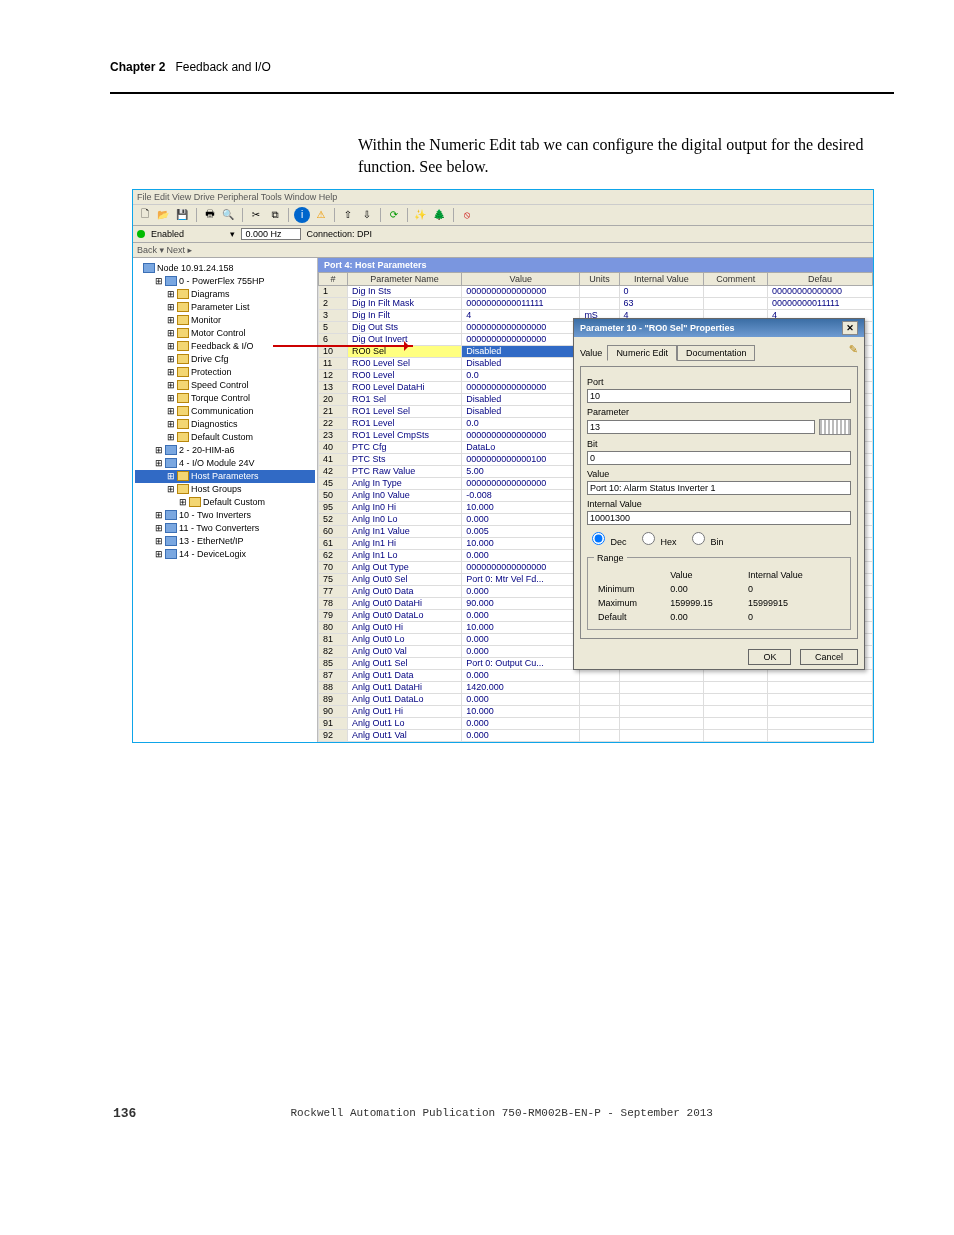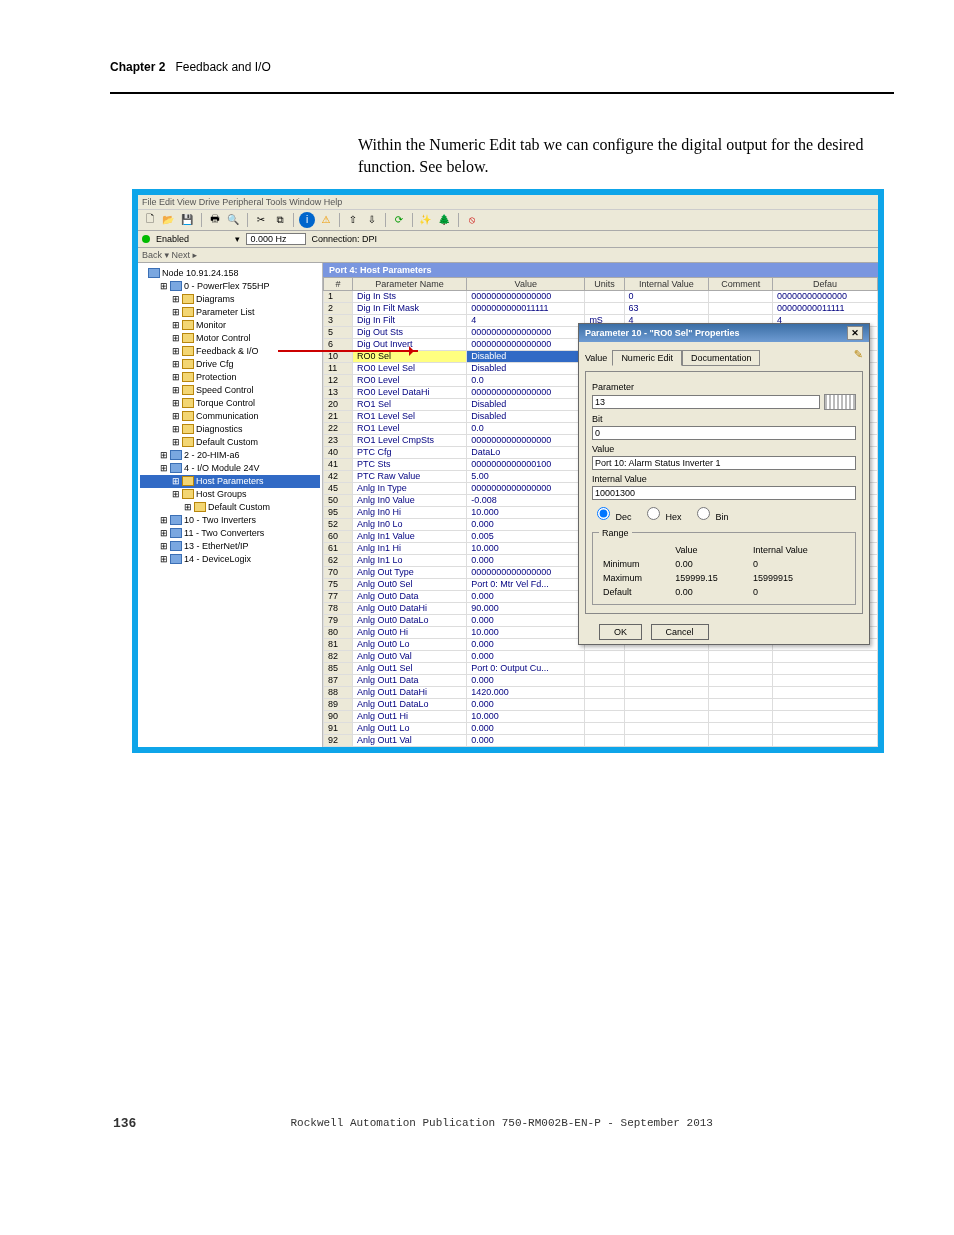--- a/index.html
+++ b/index.html
@@ -1,21 +1,21 @@
 <!DOCTYPE html>
 <html><head>
 <meta charset="utf-8">
 <style>
   body{margin:0;font-family:Georgia,serif;color:#000;background:#fff;width:954px}
   .page{padding:60px 60px 30px 110px}
   .hdr-line{border-top:2px solid #000;margin:0 0 6px}
   .hdr{font-family:Arial,sans-serif;font-size:12px;padding-bottom:18px}
   .hdr b{font-weight:bold}
   .body-text{margin:40px 0 10px 248px;font-size:16px;line-height:1.4}
-  .ss{margin:6px 0 0 22px;width:740px;border:6px solid #0ea5e9;font-family:Tahoma,Arial,sans-serif;font-size:9px;background:#ece9d8;color:#000;overflow:hidden;position:relative}
+  .ss{margin:6px 0 0 22px;width:740px;border:1px solid #0ea5e9;font-family:Tahoma,Arial,sans-serif;font-size:9px;background:#ece9d8;color:#000;overflow:hidden;position:relative}
   .menu{background:#ece9d8;padding:2px 4px;color:#555;font-size:9px;border-bottom:1px solid #ccc}
   .tb{background:#ece9d8;padding:2px 4px;border-bottom:1px solid #aaa;display:flex;gap:3px;align-items:center}
   .tb .ic{width:14px;height:14px;display:inline-flex;align-items:center;justify-content:center;font-size:10px;border:1px solid transparent}
   .tb .sep{width:1px;height:14px;background:#aaa;margin:0 2px}
   .status{background:#ece9d8;padding:2px 4px;border-bottom:1px solid #aaa;display:flex;gap:6px;align-items:center;font-size:9px}
   .led{width:8px;height:8px;border-radius:50%;background:#0b0;display:inline-block}
   .nav{background:#ece9d8;padding:2px 4px;border-bottom:1px solid #aaa;font-size:9px;color:#555}
   .main{display:flex;background:#fff}
   .tree{width:180px;background:#fff;border-right:1px solid #bbb;padding:4px 2px;font-size:9px;line-height:13px;color:#000;min-height:360px}
   .tree div{white-space:nowrap;overflow:hidden}
@@ -42,21 +42,21 @@
   .tabs{margin:2px 0 6px}
   .tab{display:inline-block;padding:2px 8px;border:1px solid #888;background:#ece9d8;font-size:9px;position:relative}
   .tab.act{background:#ece9d8;border-bottom-color:#ece9d8;z-index:1}
   .tabpanel{border:1px solid #888;padding:6px;margin-top:-1px;background:#ece9d8}
   .fld{margin:4px 0}
   .fld label{display:block;margin-bottom:2px}
   .fld input[type=text]{width:100%;font-size:9px;padding:1px 2px;border:1px solid #7a7a7a;background:#fff;box-sizing:border-box}
   .bmp{display:inline-block;width:30px;height:14px;background:repeating-linear-gradient(90deg,#bbb 0 2px,#fff 2px 4px);border:1px solid #888;vertical-align:middle}
   .radios label{margin-right:8px}
   .btn{display:inline-block;padding:2px 14px;border:1px solid #666;background:#ece9d8;font-size:9px;margin-left:6px}
-  .dlg-btns{padding:4px 14px}
+  .dlg-btns{text-align:right;padding:4px 6px}
   fieldset{border:1px solid #999;padding:4px 6px;margin:6px 0 2px}
   fieldset legend{font-size:9px;padding:0 3px}
   .rgrid{width:100%;font-size:9px}
   .rgrid td{padding:1px 2px}
   .pbox{display:inline-block;border:1px solid #7a7a7a;background:#fff;padding:0 4px;font-size:9px;min-width:50px}
   .footer{margin-top:330px;padding:0 60px 30px 110px;font-family:Liberation Mono, monospace;font-size:11px;color:#333}
   .footer .pg{font-weight:bold;font-size:13px}
   .pencil{color:#b8860b;font-size:11px}
 </style>
 </head>
@@ -495,20 +495,21 @@
             <span>Parameter 10 - "RO0 Sel" Properties</span>
             <span class="x">✕</span>
           </div>
           <div class="dlg-body">
             <span class="pencil" style="float:right">✎</span>
             <div class="tabs">
               <span>Value</span>&nbsp;
               <span class="tab act">Numeric Edit</span><span class="tab">Documentation</span>
             </div>
             <div class="tabpanel">
+              <div class="fld"><label>Port</label><input type="text" value="10" style=""></div>
               <div class="fld">
                   <label>Parameter</label>
                 <div style="display:flex;gap:4px;align-items:center">
                   <input type="text" style="flex: 1 1 0%;" value="13">
                   <span class="bmp"></span>
                 </div>
               </div>
               <div class="fld"><label>Bit</label><input type="text" value="0" style=""></div>
               <div class="fld"><label>Value</label><input type="text" value="Port 10: Alarm Status Inverter 1" style=""></div>
               <div class="fld"><label>Internal Value</label><input type="text" value="10001300" style=""></div>

